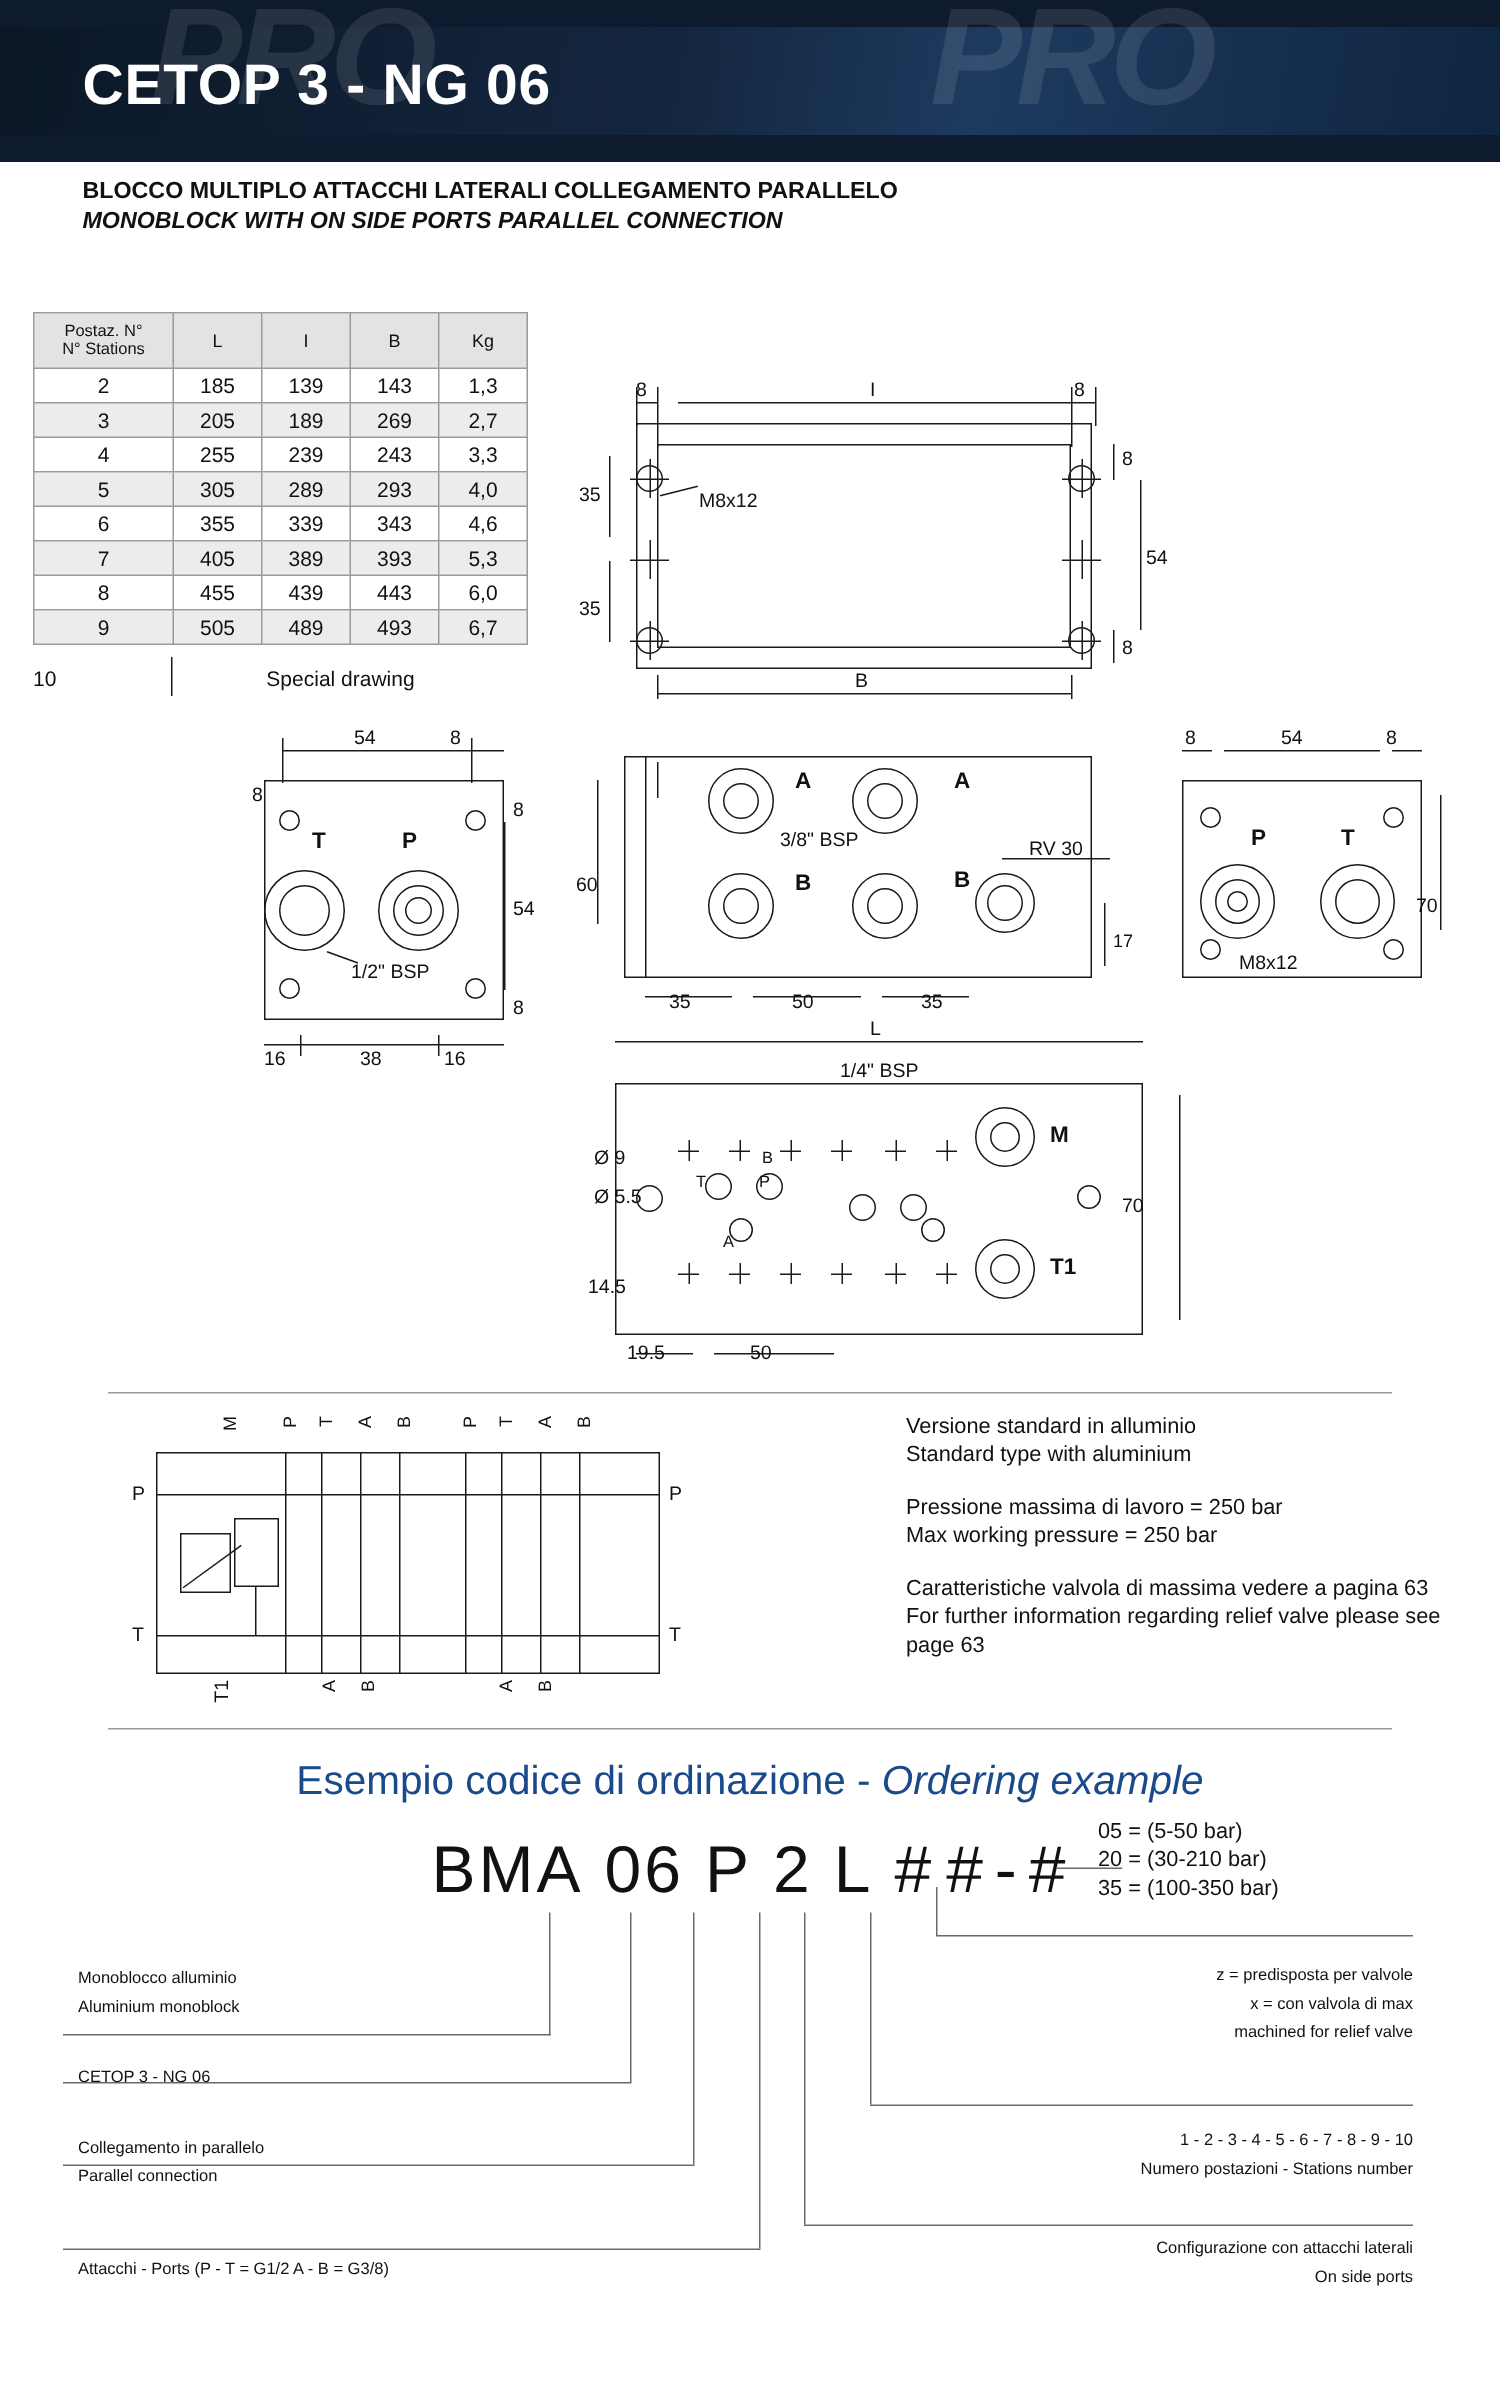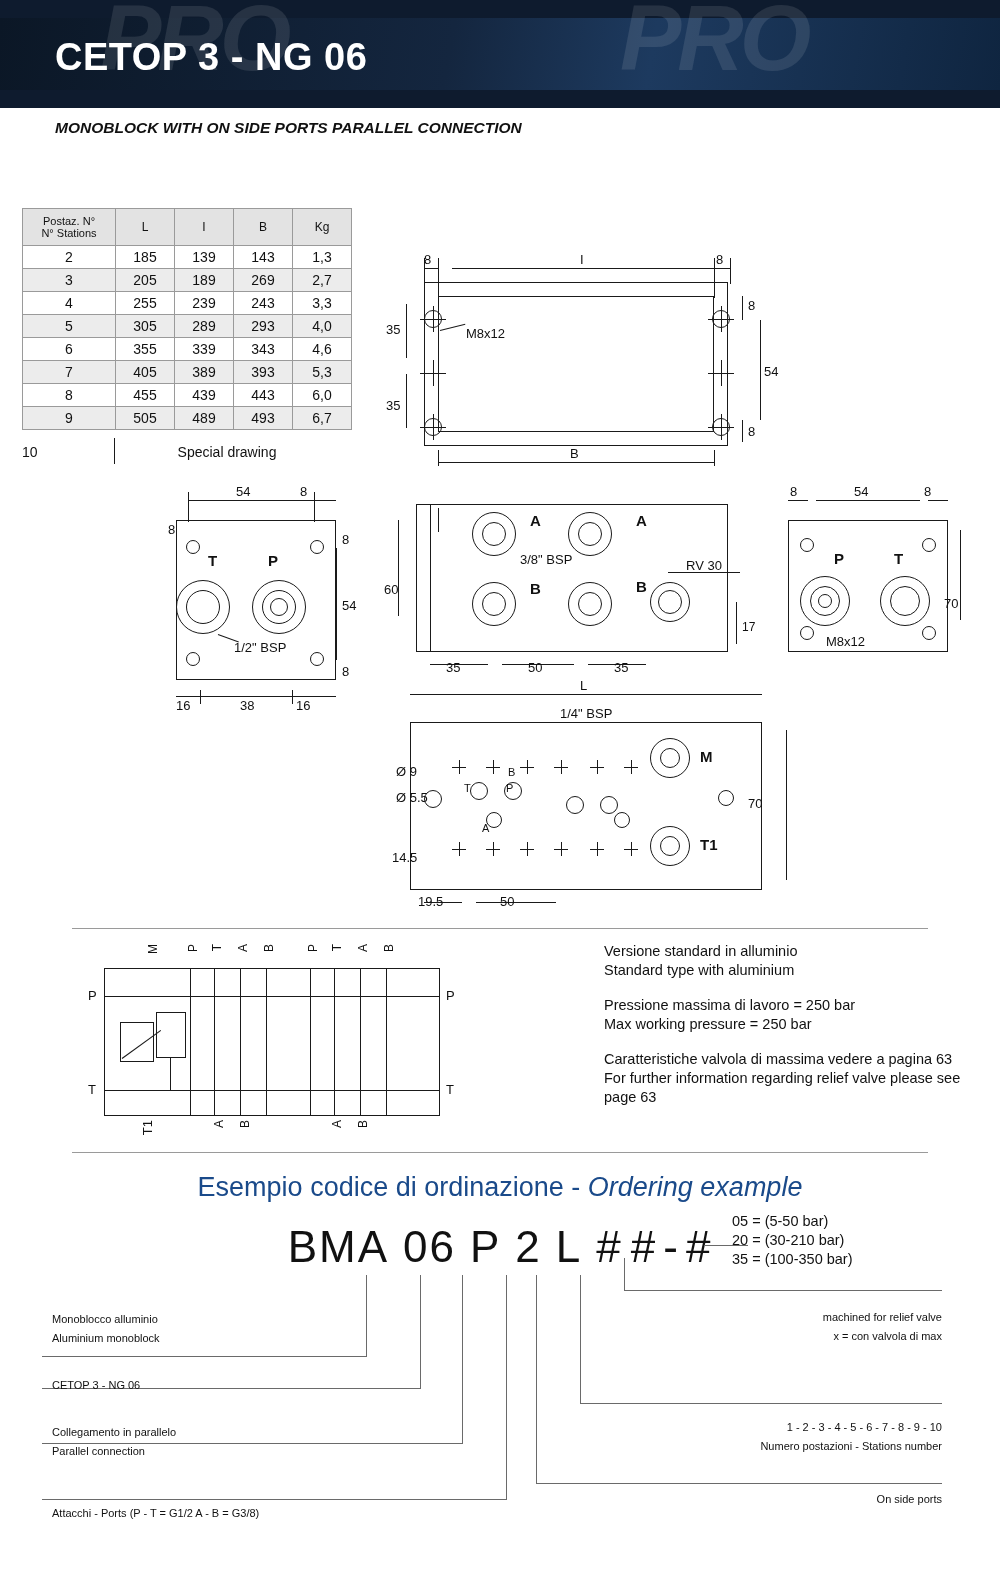--- a/index.html
+++ b/index.html
@@ -85,20 +85,21 @@
 <body>
 
 <div class="header">
   <div class="band"></div>
   <div class="wm w1">PRO</div>
   <div class="wm w2">PRO</div>
   <h1>CETOP 3 - NG 06</h1>
 </div>
 
 <div class="subtitle">
+  <div>BLOCCO MULTIPLO ATTACCHI LATERALI COLLEGAMENTO PARALLELO</div>
   <div class="it">MONOBLOCK WITH ON SIDE PORTS PARALLEL CONNECTION</div>
 </div>
 
 <table class="tbl">
   <thead>
     <tr>
       <th class="small c0">
         <div>Postaz. N°</div>
           <div>N° Stations</div>
       </th>
@@ -435,22 +436,24 @@
 </div>
 
 <div class="ldr" style="left:624px;top:1258px;width:1px;height:32px;"></div>
 <div class="ldr" style="left:624px;top:1290px;width:318px;height:1px;"></div>
 <div class="ldr" style="left:580px;top:1275px;width:1px;height:128px;"></div>
 <div class="ldr" style="left:580px;top:1403px;width:362px;height:1px;"></div>
 <div class="ldr" style="left:536px;top:1275px;width:1px;height:208px;"></div>
 <div class="ldr" style="left:536px;top:1483px;width:406px;height:1px;"></div>
 
 <div class="legend right" style="right:58px;top:1308px;width:340px;">
+  <div>z = predisposta per valvole</div>
+  <div>x = con valvola di max</div>
   <div>machined for relief valve</div>
-  <div>x = con valvola di max</div>
 </div>
 <div class="legend right" style="right:58px;top:1418px;width:420px;">
   <div>1 - 2 - 3 - 4 - 5 - 6 - 7 - 8 - 9 - 10</div>
   <div>Numero postazioni - Stations number</div>
 </div>
 <div class="legend right" style="right:58px;top:1490px;width:420px;">
+  <div>Configurazione con attacchi laterali</div>
   <div>On side ports</div>
 </div>
 
 </body></html>

